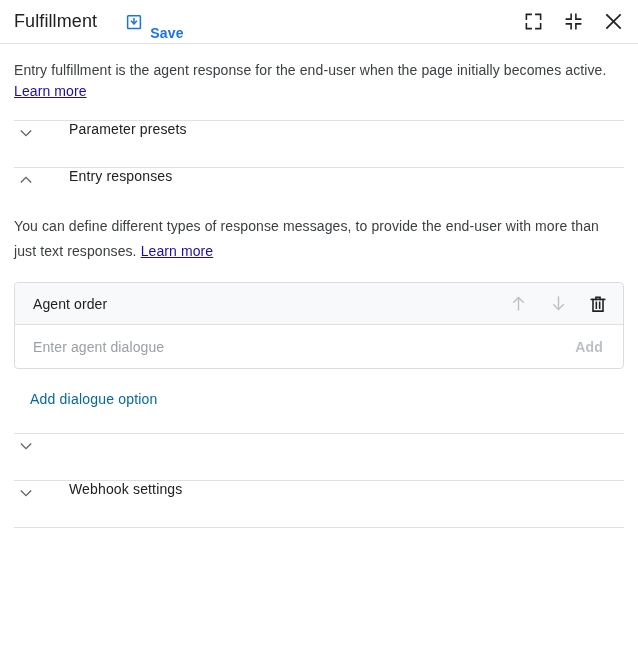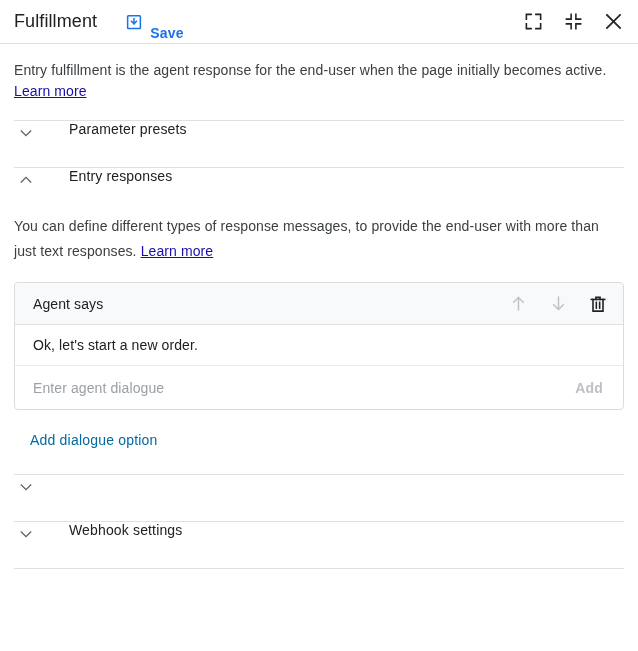--- a/index.html
+++ b/index.html
@@ -292,21 +292,21 @@
 
   <div class="section-body">
     <div class="section-desc">
       <span>You can define different types of response messages, to provide the end-user with more than just text responses.</span>
       <span class="link-visited">Learn more</span>
     </div>
 
     
     <div class="card">
       <div class="card-header">
-        <span class="card-title">Agent says</span>
+        <span class="card-title">Agent order</span>
         <span class="card-header-spacer"></span>
         <span class="card-actions">
           <button class="icon-btn" title="Move up">
             <svg width="19" height="19" viewBox="0 0 24 24" fill="none" stroke="#bdc1c6" stroke-width="1.8" stroke-linecap="square" aria-hidden="true">
               <path d="M12 20 L12 5"></path>
               <path d="M6 10.5 L12 4.5 L18 10.5"></path>
             </svg>
           </button>
           <button class="icon-btn" title="Move down">
             <svg width="19" height="19" viewBox="0 0 24 24" fill="none" stroke="#bdc1c6" stroke-width="1.8" stroke-linecap="square" aria-hidden="true">
@@ -319,23 +319,20 @@
               <path d="M4 6.5 L20 6.5"></path>
               <path d="M9.5 6.5 L9.5 4 L14.5 4 L14.5 6.5"></path>
               <path d="M6 6.5 L6 20.5 L18 20.5 L18 6.5"></path>
               <path d="M10 10 L10 17"></path>
               <path d="M14 10 L14 17"></path>
             </svg>
           </button>
         </span>
       </div>
 
-      <div class="card-row">
-        <span class="card-row-text">Ok, let's start a new order.</span>
-      </div>
 
       <div class="card-input-row">
         <input class="dialogue-input" type="text" placeholder="Enter agent dialogue" style="">
         <button class="add-btn">Add</button>
       </div>
     </div>
 
     <button class="add-option">Add dialogue option</button>
   </div>
 

